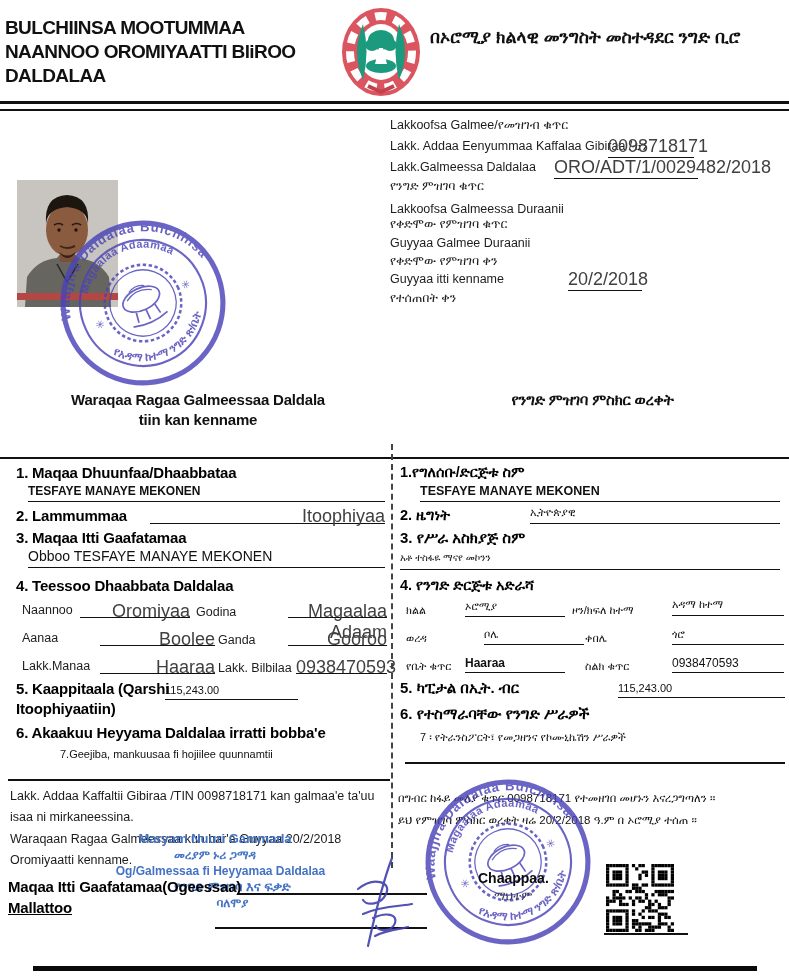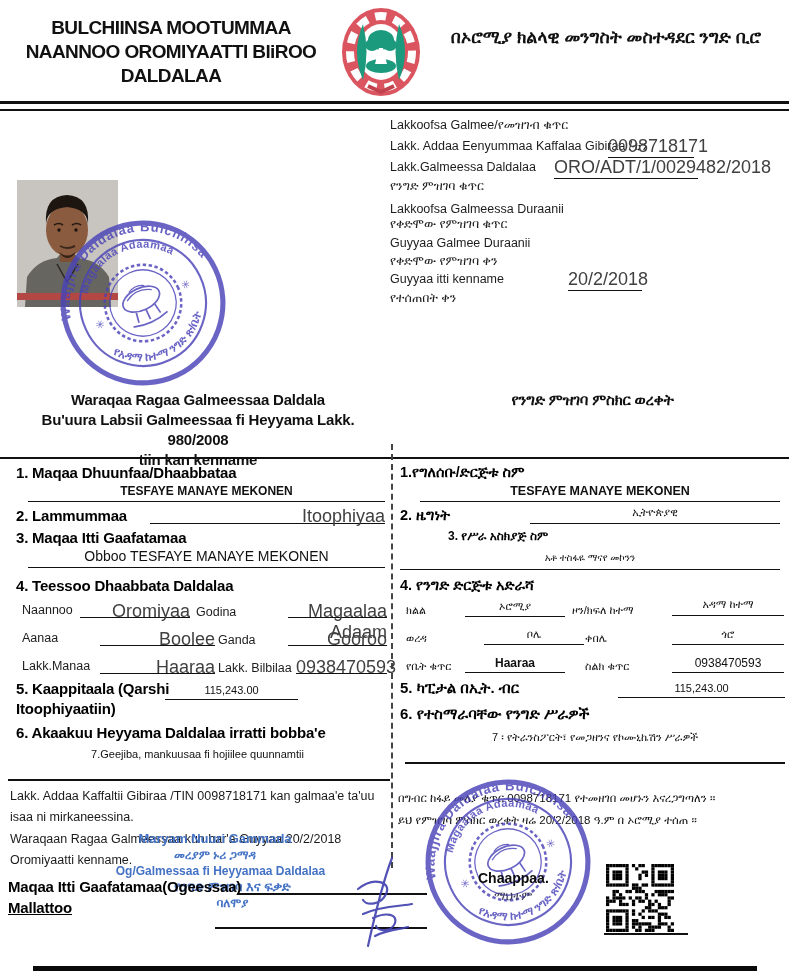--- a/index.html
+++ b/index.html
@@ -1,20 +1,20 @@
 <!DOCTYPE html>
 <html><head>
 <meta charset="utf-8">
 <style>
   html,body{margin:0;padding:0;background:#fff;}
   #page{position:relative;width:789px;height:977px;background:#fff;overflow:hidden;
         font-family:"Liberation Sans",sans-serif;color:#111;}
   .abs{position:absolute;}
   .b{font-weight:bold;}
-  .c{text-align:center;}
+  .c{}
   .nw{white-space:nowrap;}
   .ul{border-bottom:1.5px solid #111;}
   .hline{position:absolute;background:#111;height:2px;}
   .lbl{font-size:15px;font-weight:bold;color:#000;letter-spacing:-0.2px;}
   .lblam{font-size:13.5px;font-weight:bold;color:#000;}
   .reg{font-size:12.5px;color:#1c1c1c;}
   .val{font-size:18px;color:#404040;text-align:right;}
   .sm{font-size:11px;}
   .blue{color:#4472c4;font-weight:bold;text-align:center;}
   .title3{font-size:15px;font-weight:bold;text-align:center;line-height:20px;letter-spacing:-0.2px;}
@@ -106,21 +106,20 @@
       <text font-size="13.5" font-weight="bold" fill="#4a43b8" stroke="none">
         <textPath href="#s1c" startOffset="50%" text-anchor="middle">የአዳማ ከተማ ንግድ ጽ/ቤት</textPath>
       </text>
       <text x="38" y="106" font-size="13" fill="#4a43b8" stroke="none">✳</text>
       <text x="149" y="106" font-size="13" fill="#4a43b8" stroke="none">✳</text>
     </g>
   </svg>
 
   <div class="abs title3" style="left:18px;top:390px;width:360px;">
     <div>Waraqaa Ragaa Galmeessaa Daldala</div>
-    <div>Bu'uura Labsii Galmeessaa fi Heyyama Lakk. 980/2008</div>
     <div>tiin kan kenname</div>
   </div>
   <div class="abs title3" style="left:405px;top:390px;width:375px;">
     <div>የንግድ ምዝገባ ምስክር ወረቀት</div>
   </div>
   <div class="hline" style="left:0;top:457px;width:789px;height:2px;"></div>
   <div class="divider" style="left:391px;top:444px;height:424px;"></div>
 
   <div class="abs lbl" style="left:16px;top:464px;">1. Maqaa Dhuunfaa/Dhaabbataa</div>
   <div class="abs c b ul" style="left:28px;top:484px;width:357px;font-size:12px;height:17px;">TESFAYE MANAYE  MEKONEN</div>
@@ -145,21 +144,21 @@
 
   <div class="abs lbl" style="left:16px;top:679px;width:180px;line-height:20px;">5. Kaappitaala (Qarshi Itoophiyaatiin)</div>
   <div class="abs c ul sm" style="left:165px;top:684px;width:133px;height:15px;">115,243.00</div>
   <div class="abs lbl" style="left:16px;top:724px;">6. Akaakuu Heyyama Daldalaa irratti bobba'e</div>
   <div class="abs c sm" style="left:60px;top:748px;width:275px;">7.Geejiba, mankuusaa fi hojiilee quunnamtii</div>
 
   <div class="abs lblam" style="left:400px;top:464px;font-size:14.5px;">1.የግለሰቡ/ድርጅቱ ስም</div>
   <div class="abs c b ul" style="left:420px;top:484px;width:360px;font-size:12.5px;height:17px;">TESFAYE MANAYE  MEKONEN</div>
   <div class="abs lblam" style="left:400px;top:507px;font-size:14.5px;">2. ዜግነት</div>
   <div class="abs c ul sm" style="left:530px;top:506px;width:250px;height:17px;">ኢትዮጵያዊ</div>
-  <div class="abs lblam" style="left:400px;top:529px;font-size:12px;margin-left:48px;">3. የሥራ አስክያጅ ስም</div>
+  <div class="abs lblam" style="left:400px;top:529px;font-size:15px;">3. የሥራ አስክያጅ ስም</div>
   <div class="abs c ul" style="left:400px;top:552px;width:380px;font-size:10px;height:17px;">አቶ ተስፋዬ ማናየ መኮንን</div>
   <div class="abs lblam" style="left:400px;top:577px;font-size:14.5px;">4. የንግድ ድርጅቱ አድራሻ</div>
 
   <div class="abs sm" style="left:406px;top:604px;">ክልል</div>
   <div class="abs c ul sm" style="left:465px;top:600px;width:100px;height:16px;">ኦሮሚያ</div>
   <div class="abs sm" style="left:572px;top:604px;">ዞን/ክፍለ ከተማ</div>
   <div class="abs c ul sm" style="left:672px;top:598px;width:112px;height:17px;">አዳማ ከተማ</div>
   <div class="abs sm" style="left:406px;top:632px;">ወረዳ</div>
   <div class="abs c ul sm" style="left:484px;top:628px;width:100px;height:16px;">ቦሌ</div>
   <div class="abs sm" style="left:585px;top:632px;">ቀበሌ</div>

